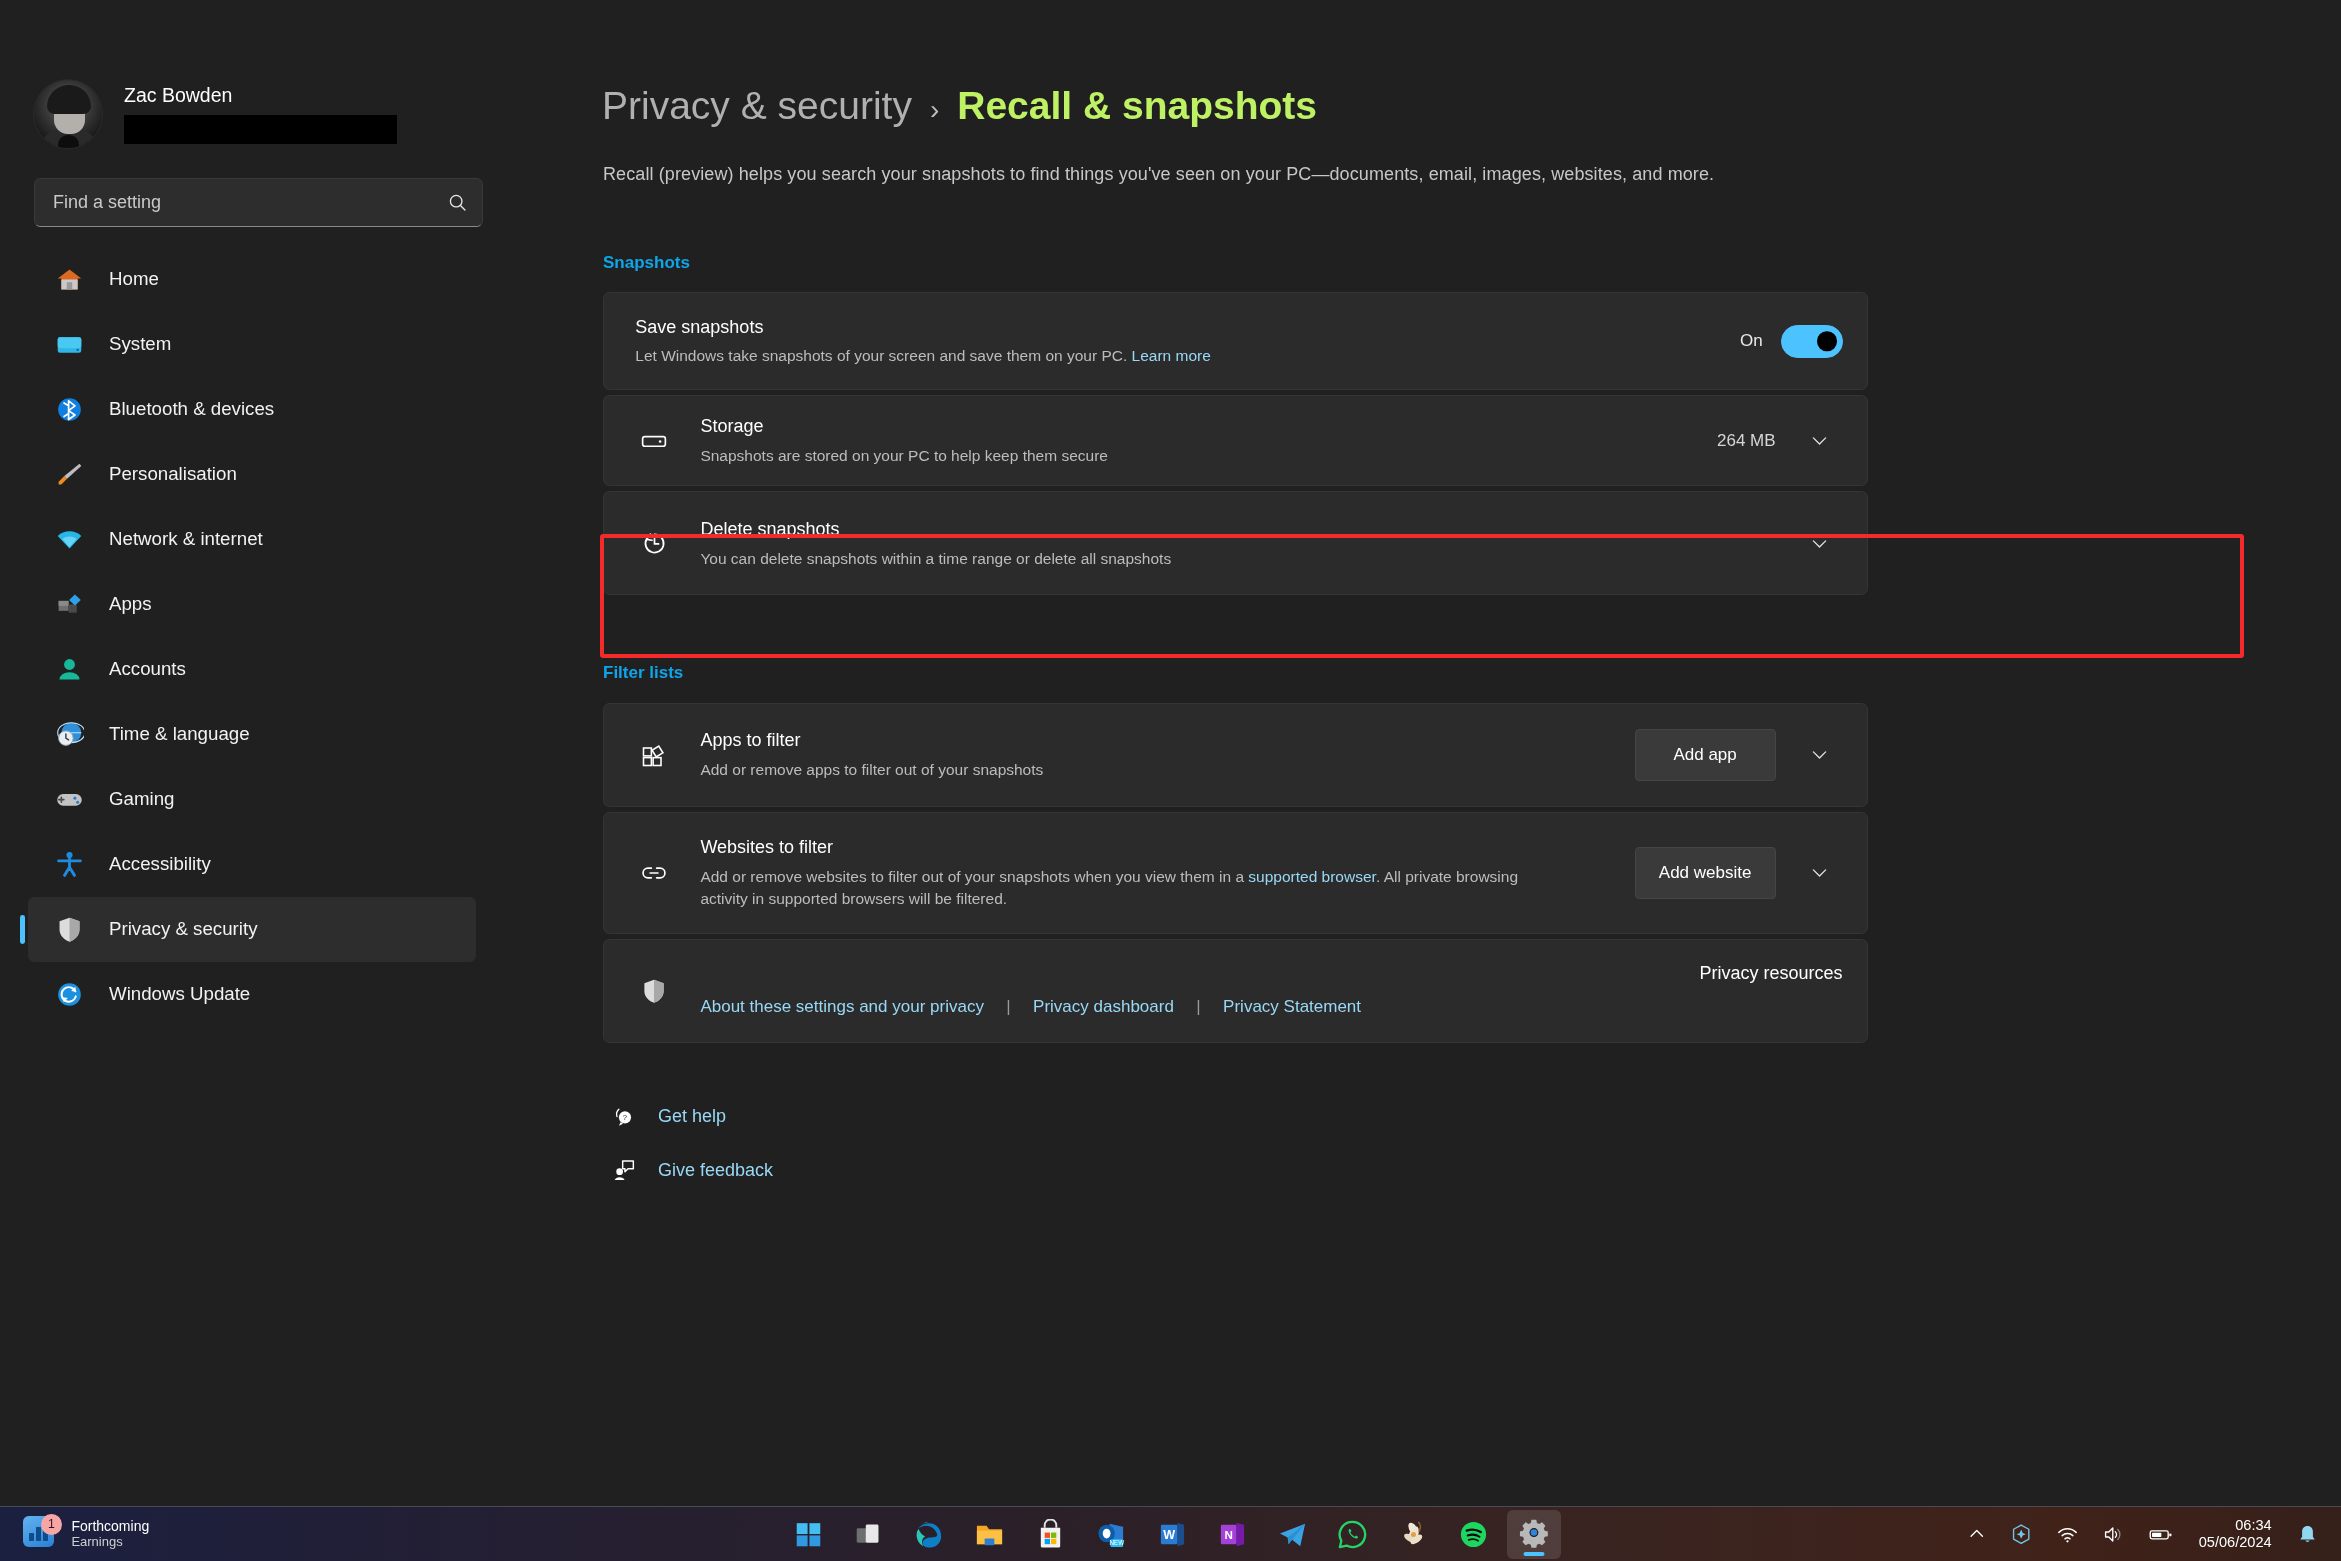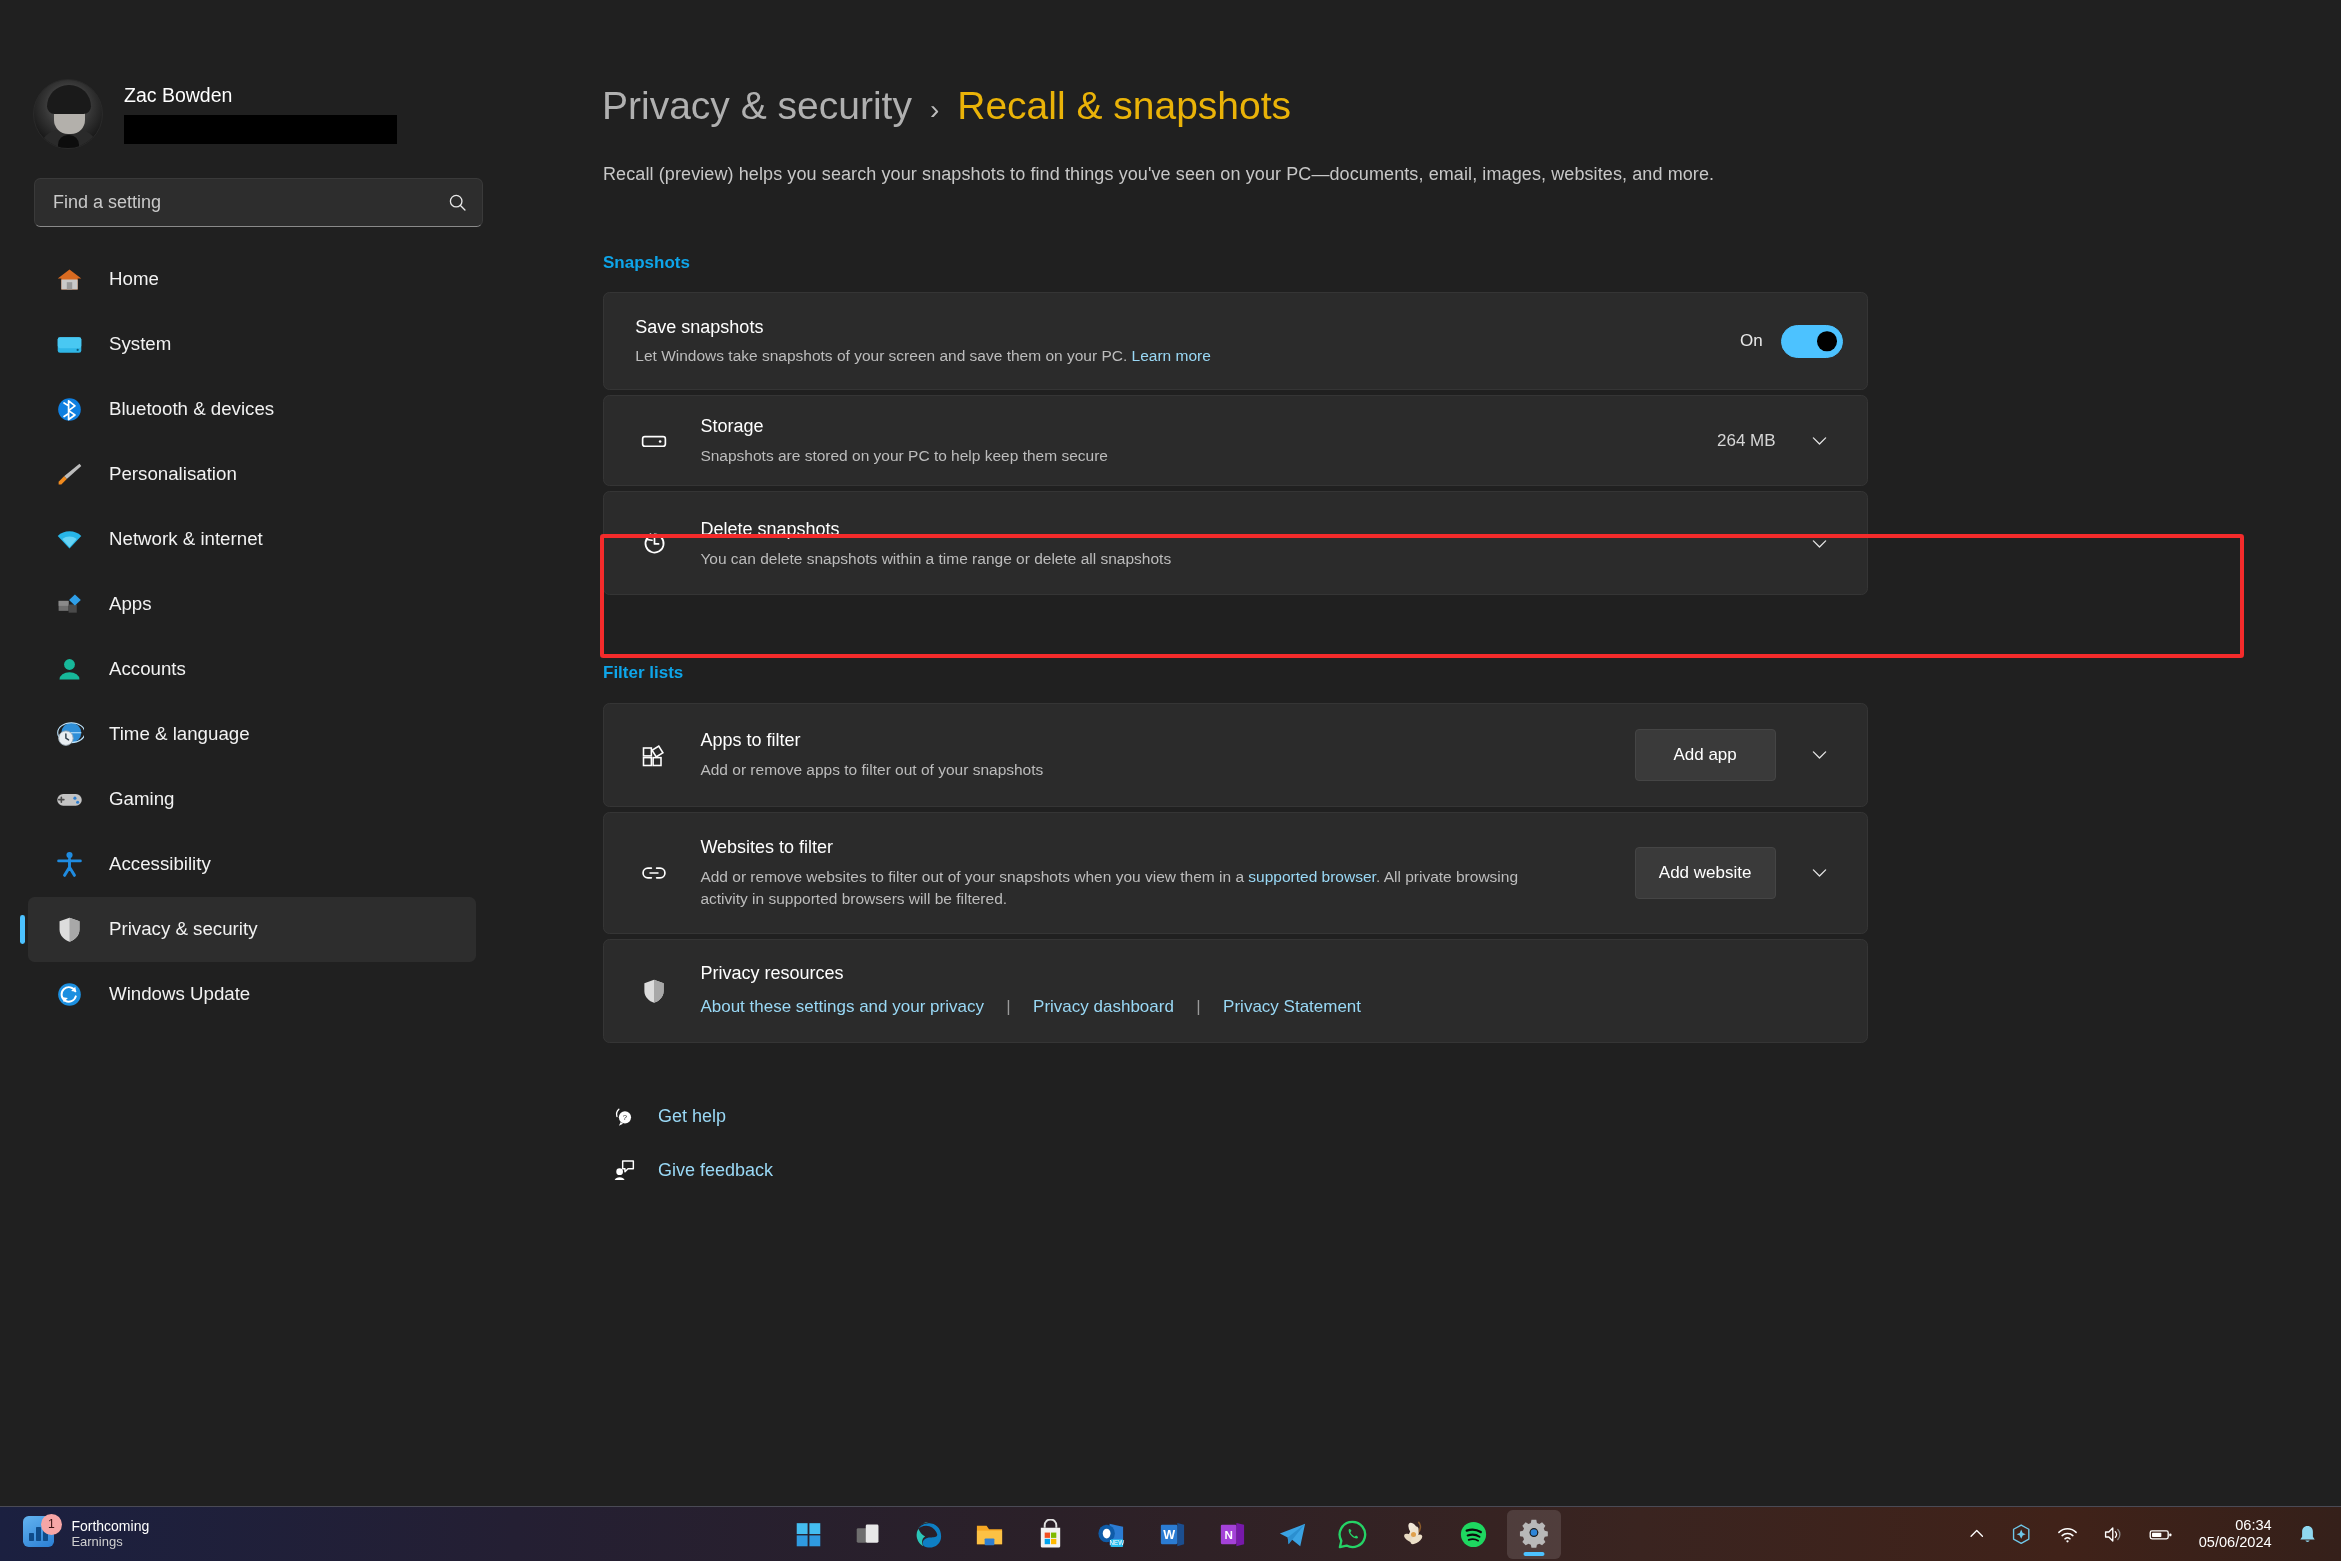--- a/index.html
+++ b/index.html
@@ -114,21 +114,21 @@
     width:1838px; height:1456px;
     overflow:hidden;
     padding:33px 0 0 0;
   }
   .breadcrumb {
     display:flex; align-items:baseline; margin-left:98px;
     font-size:39px; line-height:1.2;
   }
   .bc-parent { color:#b0b0b0; cursor:pointer; }
   .bc-sep { color:#bdbdbd; font-size:28px; margin:0 18px; }
-  .bc-current { color:#eab308; font-weight:400; }
+  .bc-current { color:#bef264; font-weight:700; }
 
   .page-desc {
     margin:34px 0 0 99px; font-size:18px; color:#c7c7c7; letter-spacing:0.1px;
   }
 
   .section-head {
     margin:68px 0 0 99px; font-size:17px; color:#0ea5e9; font-weight:600;
   }
 
   .cards { margin:19.5px 0 0 99px; width:1265px; }
@@ -531,21 +531,21 @@
         <div class="card-right">
           <div class="pill-btn">Add website</div>
           <span class="chev">
             <svg width="21" height="21" viewBox="0 0 24 24">
               <path d="M5 9 L12 16 L19 9" fill="none" stroke="#e4e4e4" stroke-width="1.5" stroke-linecap="round" stroke-linejoin="round"></path>
             </svg>
           </span>
         </div>
       </div>
 
-      <div class="card tall" style="min-height:104px;">
+      <div class="card tall" style="min-height:104px;text-align:right;">
         <span class="card-ico">
           <svg width="28" height="28" viewBox="0 0 32 32">
             <path d="M16 3 L27 7 V16 C27 23 21.5 27.6 16 29.5 C10.5 27.6 5 23 5 16 V7 Z" fill="#dcdcdc"></path>
             <path d="M16 3 L27 7 V16 C27 23 21.5 27.6 16 29.5 Z" fill="#a8a8a8"></path>
           </svg>
         </span>
         <div class="card-body">
           <div class="card-title">Privacy resources</div>
           <div class="card-sub link-row" style="margin-top:9.8px;">
             <a class="link">About these settings and your privacy</a>

